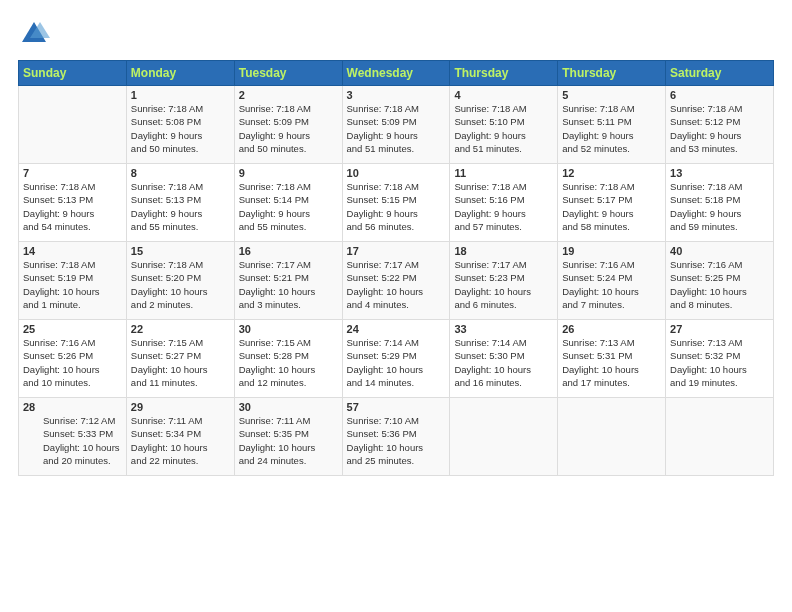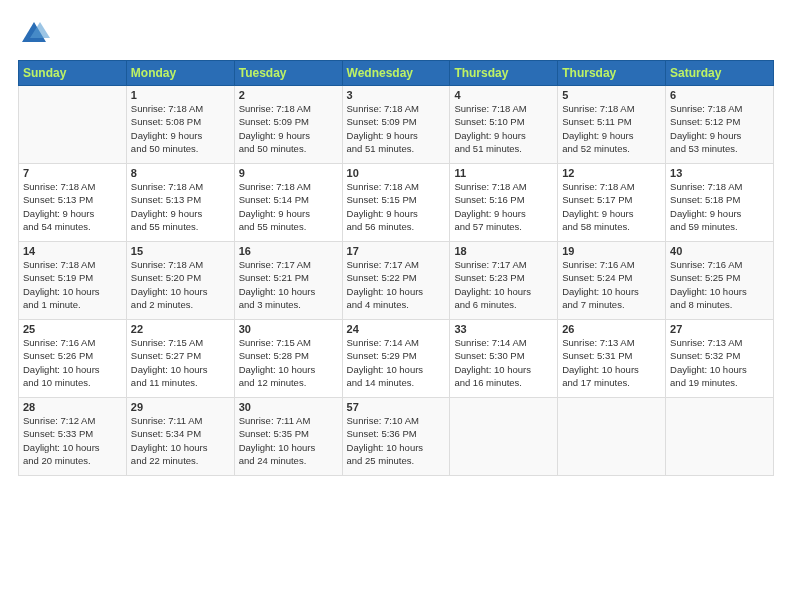--- a/index.html
+++ b/index.html
@@ -327,21 +327,21 @@
             <span class="day-number">27</span>
             <div class="day-info" style="white-space: pre-line;">Sunrise: 7:13 AM
 Sunset: 5:32 PM
 Daylight: 10 hours
 and 19 minutes.</div>
           </td>
         </tr>
         <tr>
           <td>
             <span class="day-number">28</span>
-            <div class="day-info" style="white-space: pre-line;">Sunrise: 7:12 AM
+            <div class="day-info" style="white-space: pre-line; margin-left: 20px;">Sunrise: 7:12 AM
 Sunset: 5:33 PM
 Daylight: 10 hours
 and 20 minutes.</div>
           </td>
           <td>
             <span class="day-number">29</span>
             <div class="day-info" style="white-space: pre-line;">Sunrise: 7:11 AM
 Sunset: 5:34 PM
 Daylight: 10 hours
 and 22 minutes.</div>

